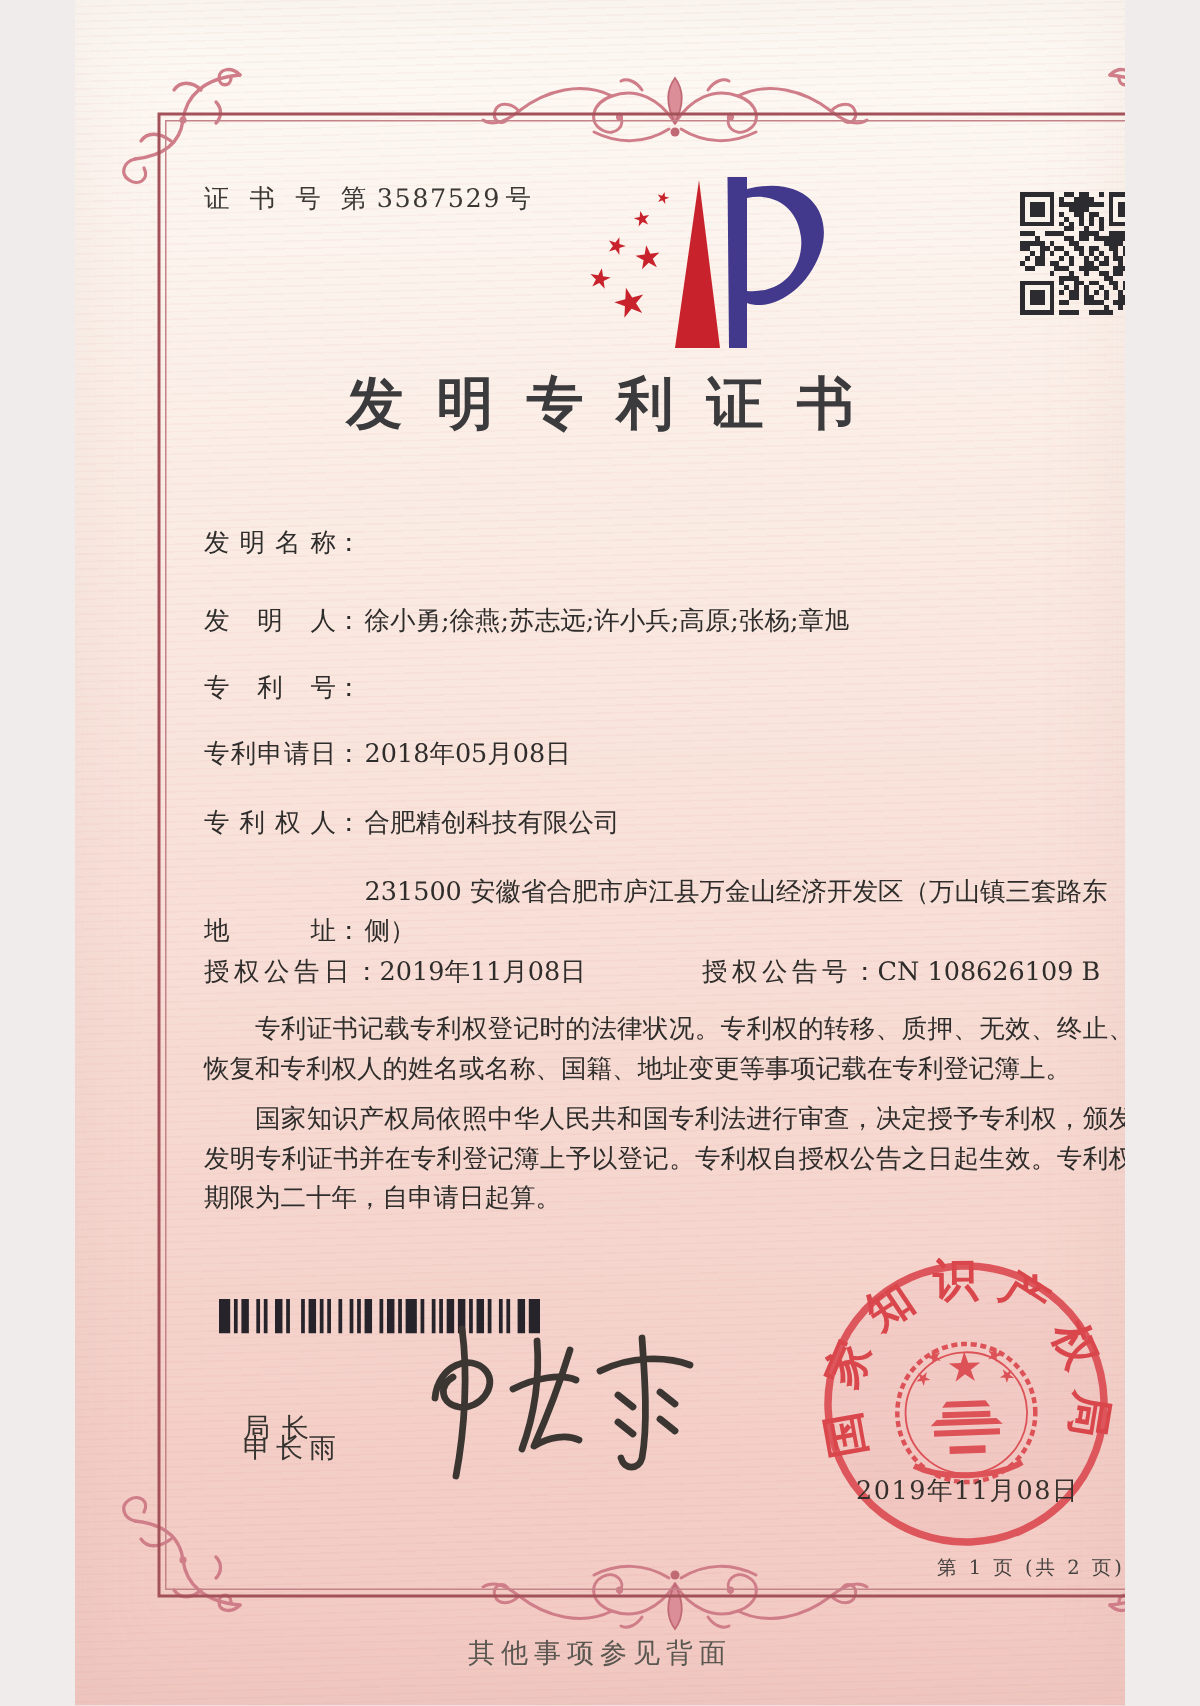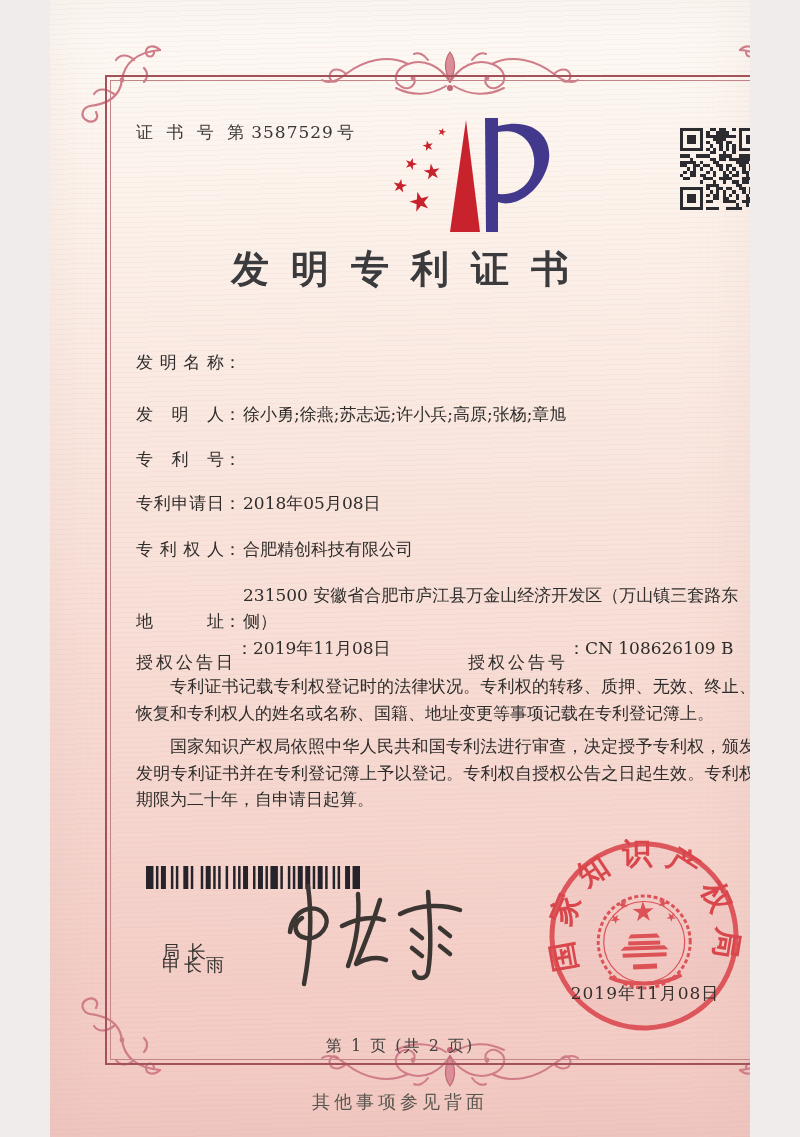--- a/index.html
+++ b/index.html
@@ -19,32 +19,32 @@
   .cert-no .num{letter-spacing:1px;padding:0 3px;}
   .logo{position:absolute;left:336px;top:114px;width:172px;height:124px;}
   .qr{position:absolute;left:630px;top:128px;width:82px;height:82px;}
   .doc-title{position:absolute;left:0;right:0;top:244px;text-align:center;font-size:38px;
     font-weight:700;letter-spacing:0.58em;text-indent:0.58em;color:#3b3a3c;}
   .row{position:absolute;left:86px;font-size:17px;display:flex;align-items:flex-end;line-height:26px;}
   .row .flabel{width:88px;flex:0 0 88px;text-align:justify;text-align-last:justify;}
   .row .fcolon{flex:0 0 auto;padding-right:2px;}
   .row .fvalue{max-width:522px;}
   .grant-pair{position:absolute;font-size:17px;display:flex;line-height:26px;}
-  .grant-pair .glabel{letter-spacing:3px;margin-top:14px;}
+  .grant-pair .glabel{letter-spacing:3px;}
   .paras{position:absolute;left:86px;top:673px;width:620px;font-size:17px;line-height:26.5px;text-align:justify;}
   .paras p{margin:0;text-indent:2em;}
   .paras p + p{margin-top:7px;}
   .barcode{position:absolute;left:96px;top:866px;width:214px;height:23px;}
   .signer-title{position:absolute;left:112px;top:916px;font-size:18px;letter-spacing:8px;color:#36332f;margin-top:24px;}
   .signer-name{position:absolute;left:112px;top:953px;font-size:18px;letter-spacing:4px;color:#36332f;}
   .signature{position:absolute;left:212px;top:880px;width:212px;height:112px;}
   .seal{position:absolute;left:496px;top:838px;width:196px;height:196px;transform:rotate(-2deg);}
   .seal-date{position:absolute;left:497px;top:982px;width:196px;text-align:center;font-size:17px;
     letter-spacing:1px;color:#35302c;}
-  .page-info{position:absolute;left:0;right:0;top:1036px;text-align:center;font-size:16px;
+  .page-info{position:absolute;left:0;right:0;top:1036px;text-align:right;font-size:13px;
     letter-spacing:2px;color:#45423f;}
   .back-note{position:absolute;left:0;right:0;top:1090px;text-align:center;font-size:18px;
     letter-spacing:4px;color:#5a5650;}
 </style>
 </head>
 <body>
 
 <div class="page">
 
   <svg width="0" height="0" style="position:absolute" aria-hidden="true">

